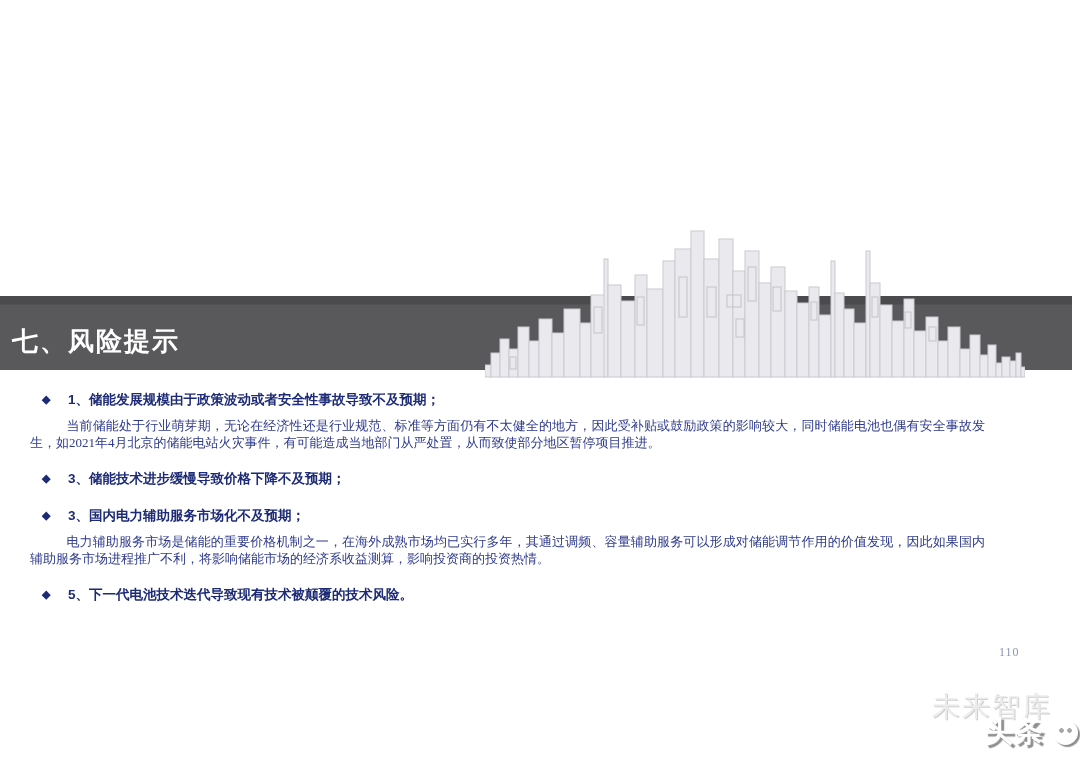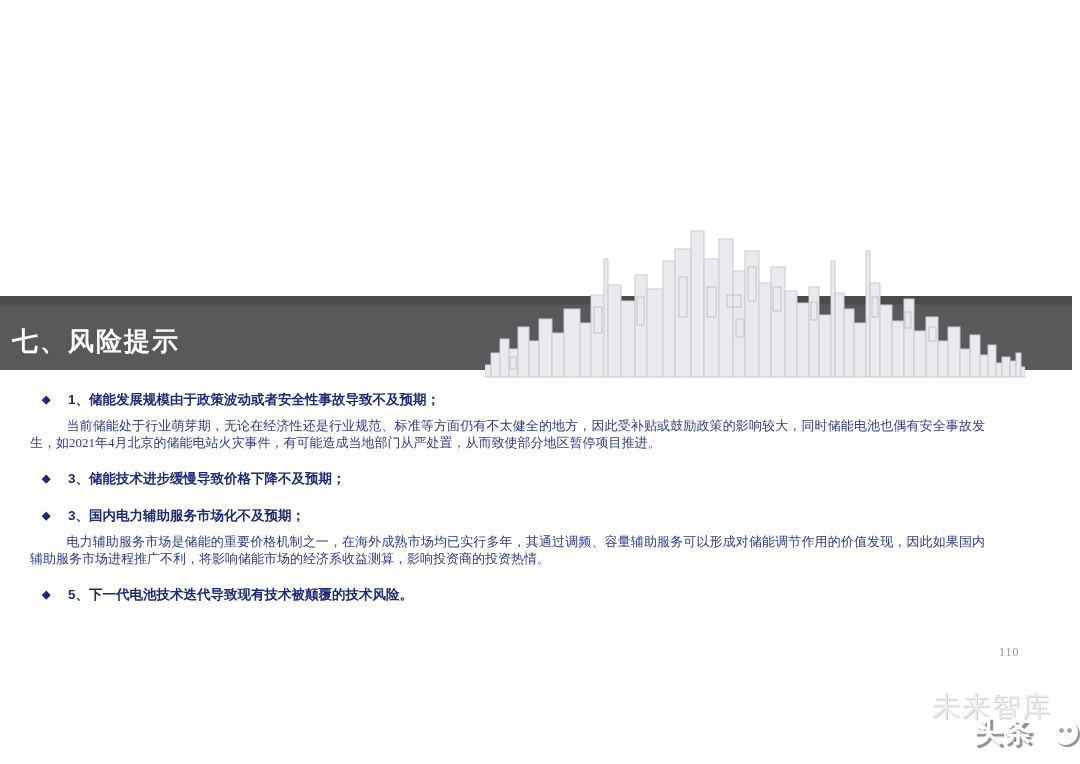--- a/index.html
+++ b/index.html
@@ -64,21 +64,21 @@
   }
   .wm-ghost{
     position:absolute;right:26px;top:-4px;
     font-size:28px;font-weight:normal;letter-spacing:2px;
     color:#ececec;
     text-shadow:1px 1px 0 #cfcfcf;
     white-space:nowrap;
   }
   .wm-main{
     position:absolute;right:0;bottom:4px;
-    display:flex;align-items:center;gap:20px;
+    display:flex;align-items:center;gap:9px;
     font-size:29px;font-weight:bold;letter-spacing:1px;
     color:#ffffff;
     text-shadow:3px 3px 1px #8f8f8f;
     white-space:nowrap;
   }
   .wm-logo{
     display:inline-block;width:25px;height:25px;border-radius:50%;
     background:
       radial-gradient(circle at 34% 42%, #a6a6a6 2px, rgba(0,0,0,0) 2.6px),
       radial-gradient(circle at 66% 42%, #a6a6a6 2px, rgba(0,0,0,0) 2.6px),

